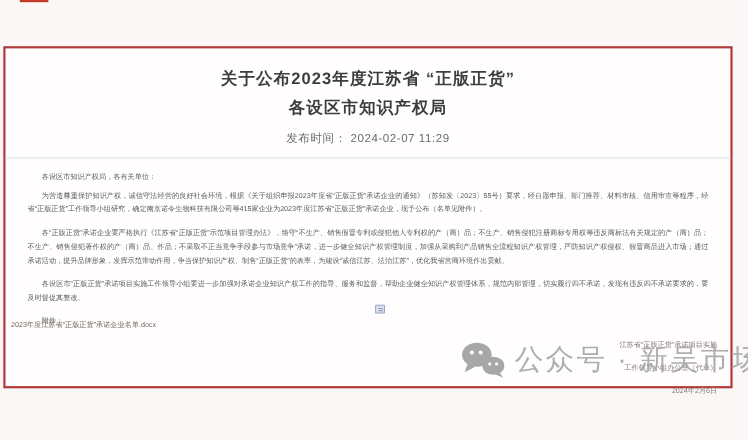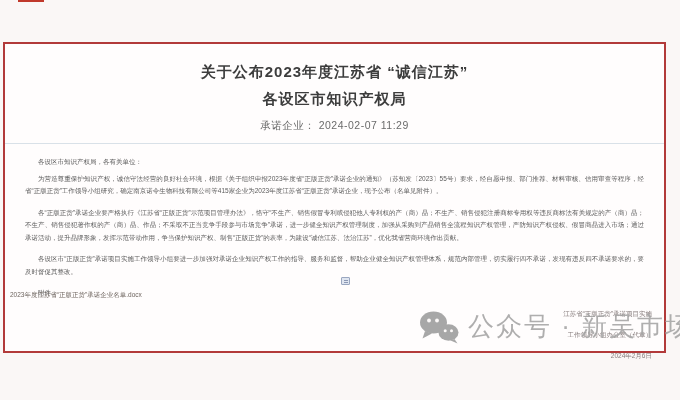--- a/index.html
+++ b/index.html
@@ -65,26 +65,26 @@
   .wechat-icon{flex:0 0 auto;display:block;}
 </style>
 </head>
 <body>
 
 <div class="crop-artifact"></div>
 
 <div class="doc">
 
   <div class="doc-title">
-    <div>关于公布2023年度江苏省 “诚信江苏”</div>
+    <div>关于公布2023年度江苏省 “正版正货”</div>
     <div>各设区市知识产权局</div>
   </div>
 
   <div class="publish-line">
-    <span>承诺企业：</span>
+    <span>发布时间：</span>
     <span>2024-02-07 11:29</span>
   </div>
 
   <div class="divider"></div>
 
   <div class="doc-body">
     <p class="salutation">各设区市知识产权局，各有关单位：</p>
     <p>为营造尊重保护知识产权，诚信守法经营的良好社会环境，根据《关于组织申报2023年度省“正版正货”承诺企业的通知》（苏知发〔2023〕55号）要求，经自愿申报、部门推荐、材料审核、信用审查等程序，经省“正版正货”工作领导小组研究，确定南京诺令生物科技有限公司等415家企业为2023年度江苏省“正版正货”承诺企业，现予公布（名单见附件）。</p>
     <p>各“正版正货”承诺企业要严格执行《江苏省“正版正货”示范项目管理办法》，恪守“不生产、销售假冒专利或侵犯他人专利权的产（商）品；不生产、销售侵犯注册商标专用权等违反商标法有关规定的产（商）品；不生产、销售侵犯著作权的产（商）品、作品；不采取不正当竞争手段参与市场竞争”承诺，进一步健全知识产权管理制度，加强从采购到产品销售全流程知识产权管理，严防知识产权侵权、假冒商品进入市场；通过承诺活动，提升品牌形象，发挥示范带动作用，争当保护知识产权、制售“正版正货”的表率，为建设“诚信江苏、法治江苏”，优化我省营商环境作出贡献。</p>
     <p>各设区市“正版正货”承诺项目实施工作领导小组要进一步加强对承诺企业知识产权工作的指导、服务和监督，帮助企业健全知识产权管理体系，规范内部管理，切实履行四不承诺，发现有违反四不承诺要求的，要及时督促其整改。</p>

